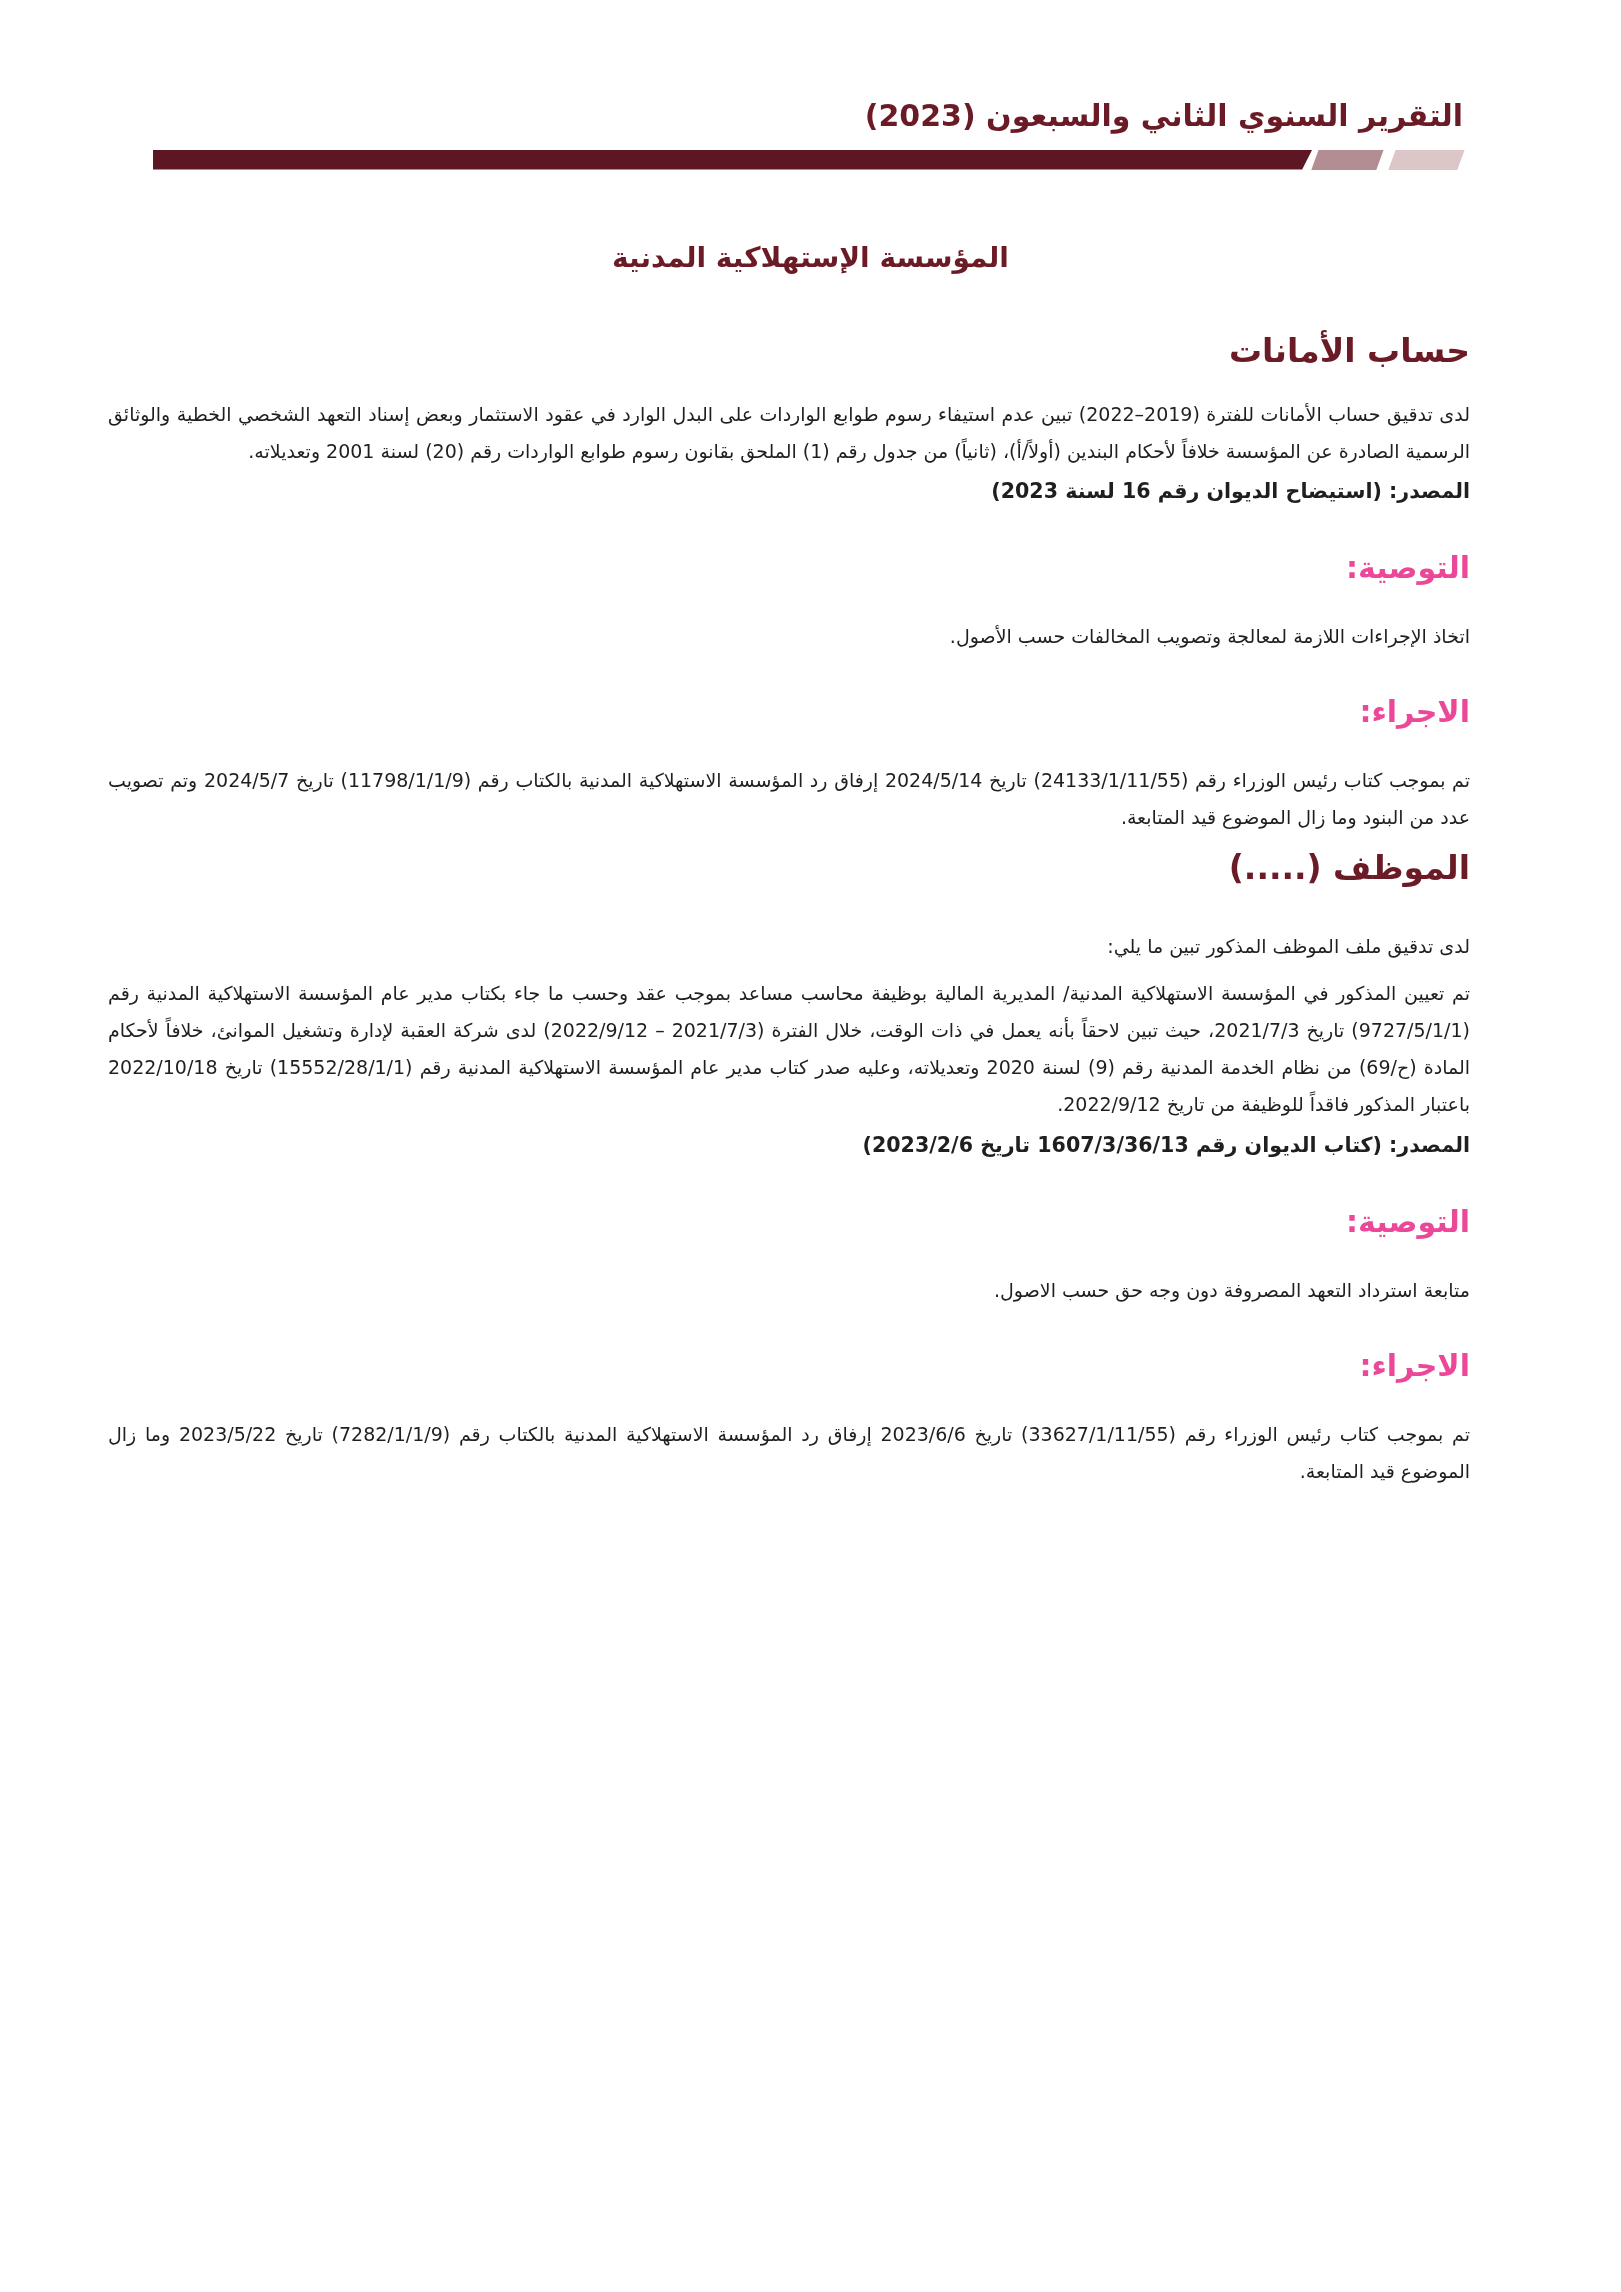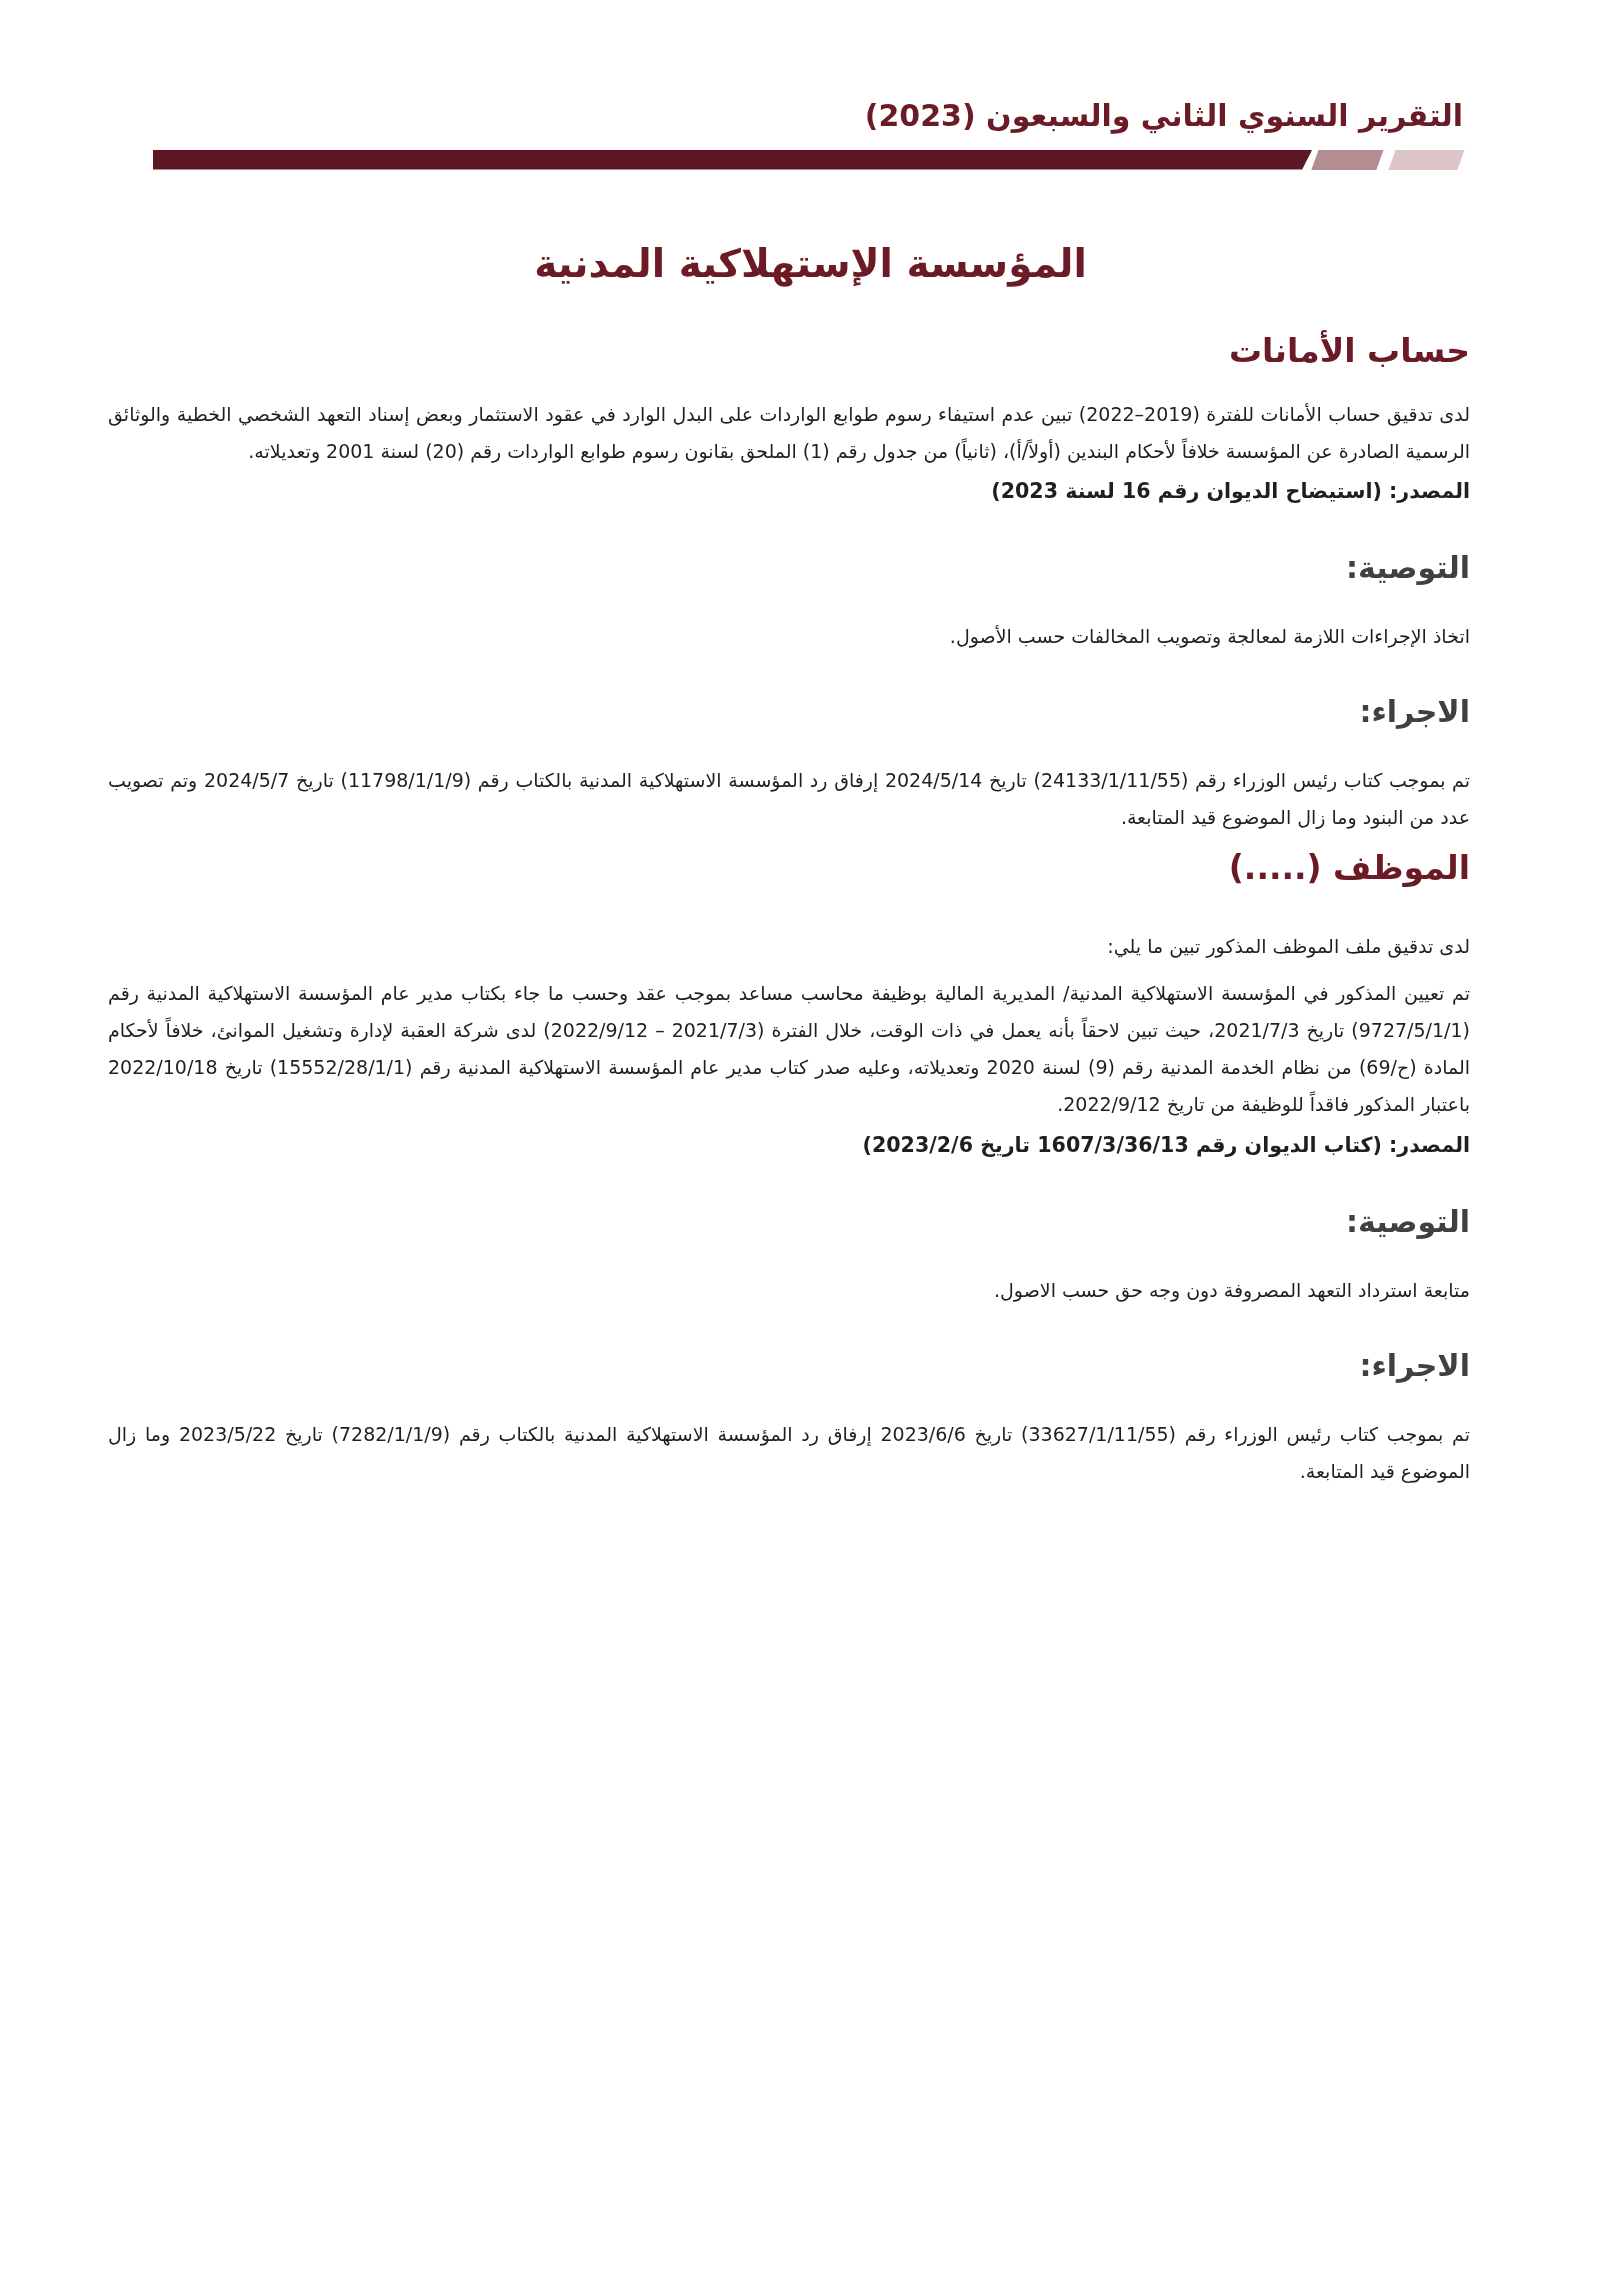--- a/index.html
+++ b/index.html
@@ -59,21 +59,21 @@
     background: #ddc6c7;
     transform: skewX(-20deg);
   }
   
   .page-title {
     position: absolute;
     top: 241px;
     left: 0;
     width: 100%;
     text-align: center;
-    font-size: 39px;
+    font-size: 28px;
     font-weight: bold;
     color: #6b1b26;
   }
   
   .content {
     position: absolute;
     top: 331px;
     right: 151px;
     width: 1362px;
     direction: rtl;
@@ -81,21 +81,21 @@
   .sec-heading {
     font-size: 33px;
     font-weight: bold;
     color: #6b1b26;
     margin: 0 0 25.5px 0;
     text-align: right;
   }
   .sub-heading {
     font-size: 30px;
     font-weight: bold;
-    color: #404040;
+    color: #ec4899;
     margin: 0 0 33px 0;
     text-align: right;
   }
   .body-text {
     font-size: 19px;
     font-weight: 400;
     color: #1f1f1f;
     line-height: 1.95;
     text-align: justify;
     margin: 0 0 9.8px 0;

